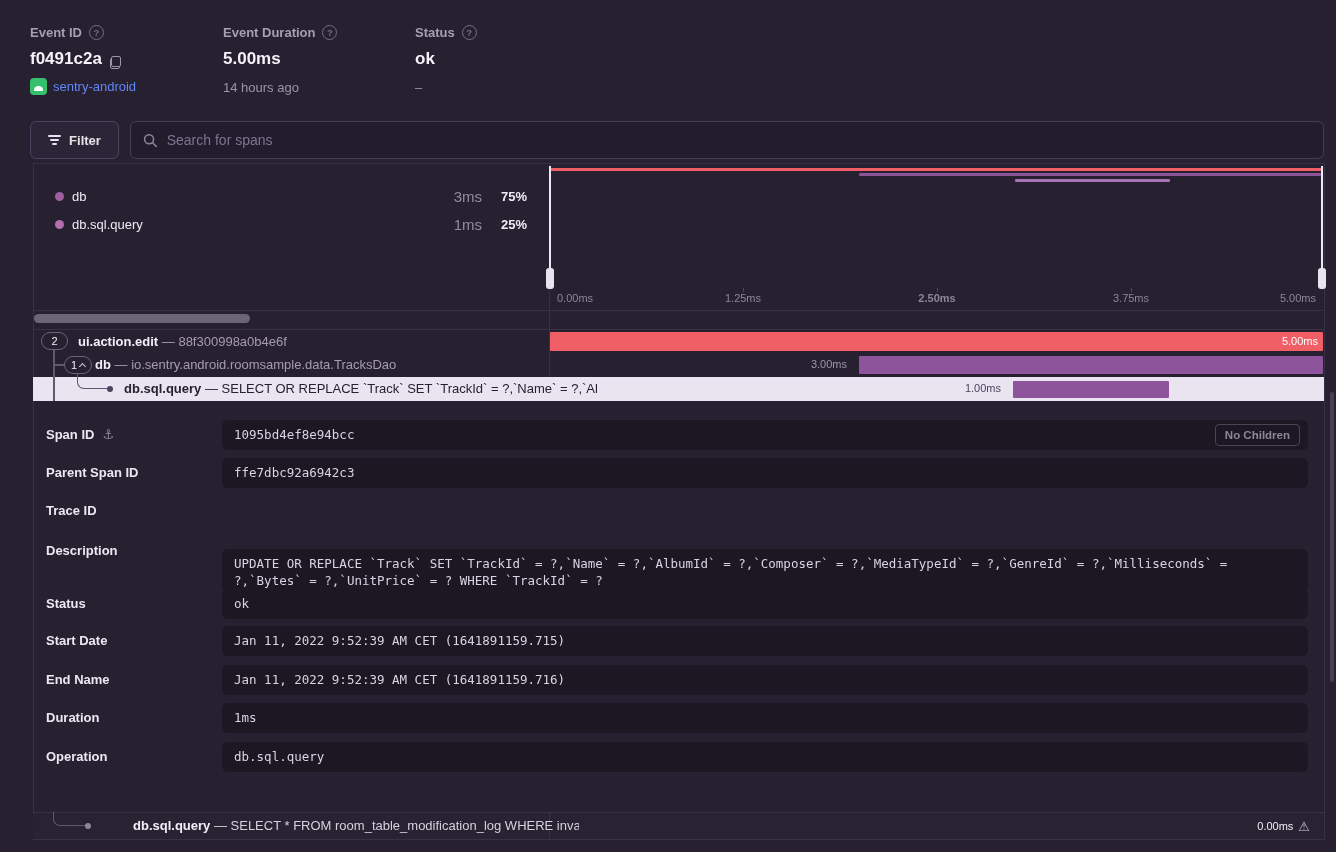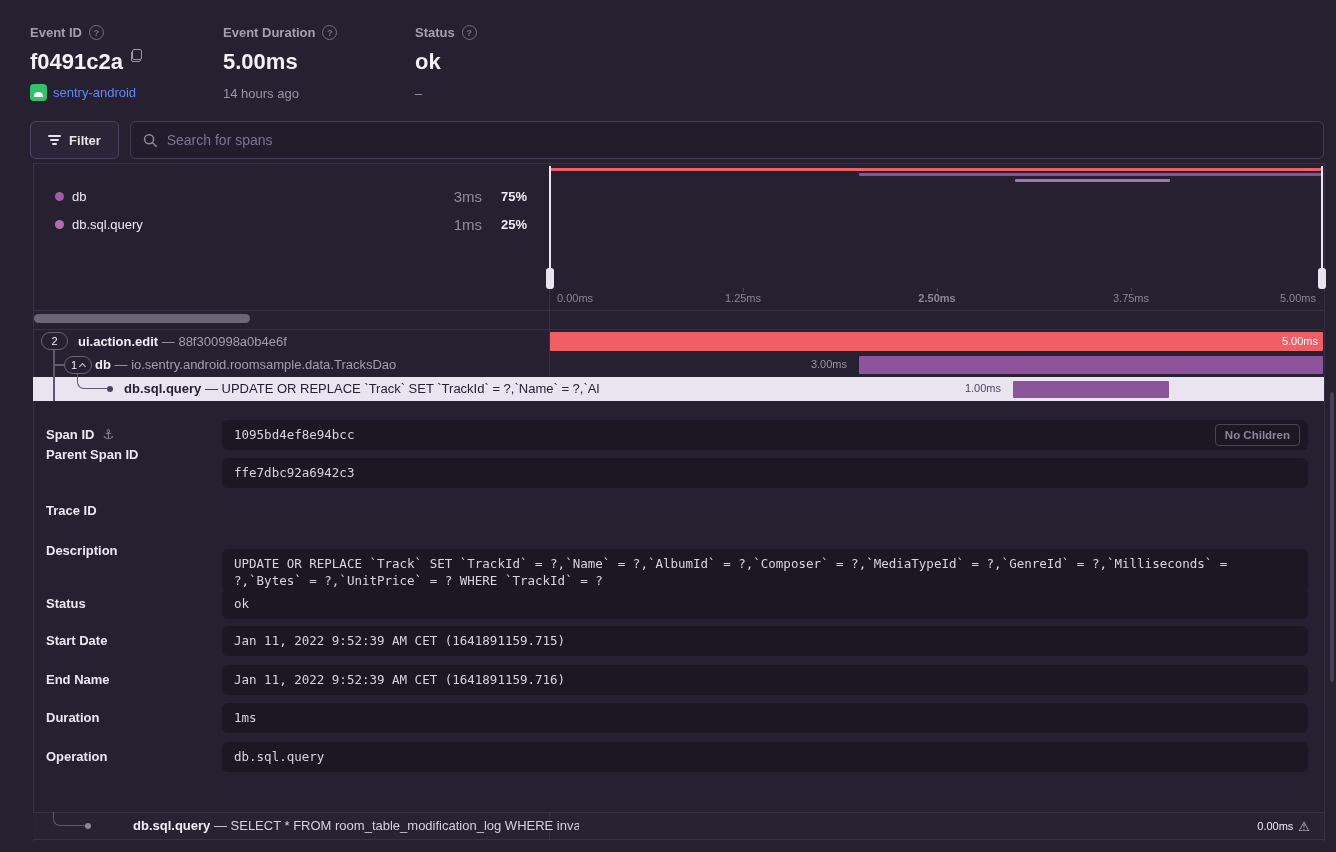--- a/index.html
+++ b/index.html
@@ -8,21 +8,21 @@
     position:relative; width:1336px; height:852px; background:#272030;
     font-family:"Liberation Sans", sans-serif; overflow:hidden; color:#f0ecf6;
   }
   .abs { position:absolute; }
   .mono { font-family:"DejaVu Sans Mono", monospace; }
 
   
   .hdr-label { font-size:13px; font-weight:bold; color:#a69eb3; display:flex; align-items:center; gap:7px; }
   .help-ic { width:15px; height:15px; border:1px solid #766e85; border-radius:50%;
     font-size:9.5px; font-weight:bold; color:#766e85; display:inline-flex; align-items:center; justify-content:center; }
-  .hdr-value { font-size:22px; font-weight:bold; color:#f4f1f8; display:flex; align-items:flex-start; gap:8px; }
+  .hdr-value { font-size:17px; font-weight:bold; color:#f4f1f8; display:flex; align-items:flex-end; gap:8px; }
   .hdr-sub { font-size:13px; color:#9c94a8; }
   .copy-ic { width:11px; height:13px; position:relative; display:inline-block; }
   .copy-ic:before { content:''; position:absolute; left:0; bottom:0; width:8px; height:9px; border:1.4px solid #9c94a8; border-radius:2px; }
   .copy-ic:after  { content:''; position:absolute; right:0; top:0; width:8px; height:9px; border:1.4px solid #9c94a8; border-radius:2px; background:#272030; }
   .android-ic { width:17px; height:17px; background:#35c06e; border-radius:4px; display:inline-flex; align-items:flex-end; justify-content:center; padding-bottom:4px; }
   .android-ic i { display:block; width:9px; height:5px; background:#fff; border-radius:5px 5px 1px 1px; }
   .proj-link { font-size:13px; color:#6287f8; text-decoration:none; }
 
   
   .filter-btn { left:30px; top:121px; width:89px; height:38px; background:#2c2538; border:1px solid #4c4360;
@@ -228,36 +228,36 @@
       <b>db</b>
       <span class="dim">— io.sentry.android.roomsample.data.TracksDao</span>
     </div>
     <span class="bar-lab" style="left:742px; top:5px; color:#9c94a8;">3.00ms</span>
     <div class="bar" style="left:826px; top:3px; width:464px; height:18px; background:#8d549c;"></div>
   </div>
 
   <div class="srow sel-txt" style="top:377px; z-index:2;">
     <div class="srow-txt" style="left:91px; line-height:24px;">
       <b>db.sql.query</b>
-      <span class="dim">— UPDATE OR REPLACE `Track` SET `TrackId` = ?,`Name` = ?,`Al</span>
+      <span class="dim">— SELECT OR REPLACE `Track` SET `TrackId` = ?,`Name` = ?,`Al</span>
     </div>
     <span class="bar-lab" style="left:896px; top:5px; color:#4c4560;">1.00ms</span>
     <div class="bar" style="left:980px; top:4px; width:156px; height:17px; background:#8d549c;"></div>
   </div>
 
   <div class="frow-label" style="top:427px;">
     <span>Span ID</span>
     <span class="anchor-ic">⚓</span>
   </div>
   <div class="fbox single" style="top:420px;">
     <span class="mono">1095bd4ef8e94bcc</span>
     <span class="badge">No Children</span>
   </div>
 
-  <div class="frow-label" style="top:447px;">
+  <div class="frow-label" style="top:465px;">
     <span>Parent Span ID</span>
   </div>
   <div class="fbox single" style="top:458px;">
     <span class="mono">ffe7dbc92a6942c3</span>
   </div>
 
   <div class="frow-label" style="top:503px;">
     <span>Trace ID</span>
   </div>
 

